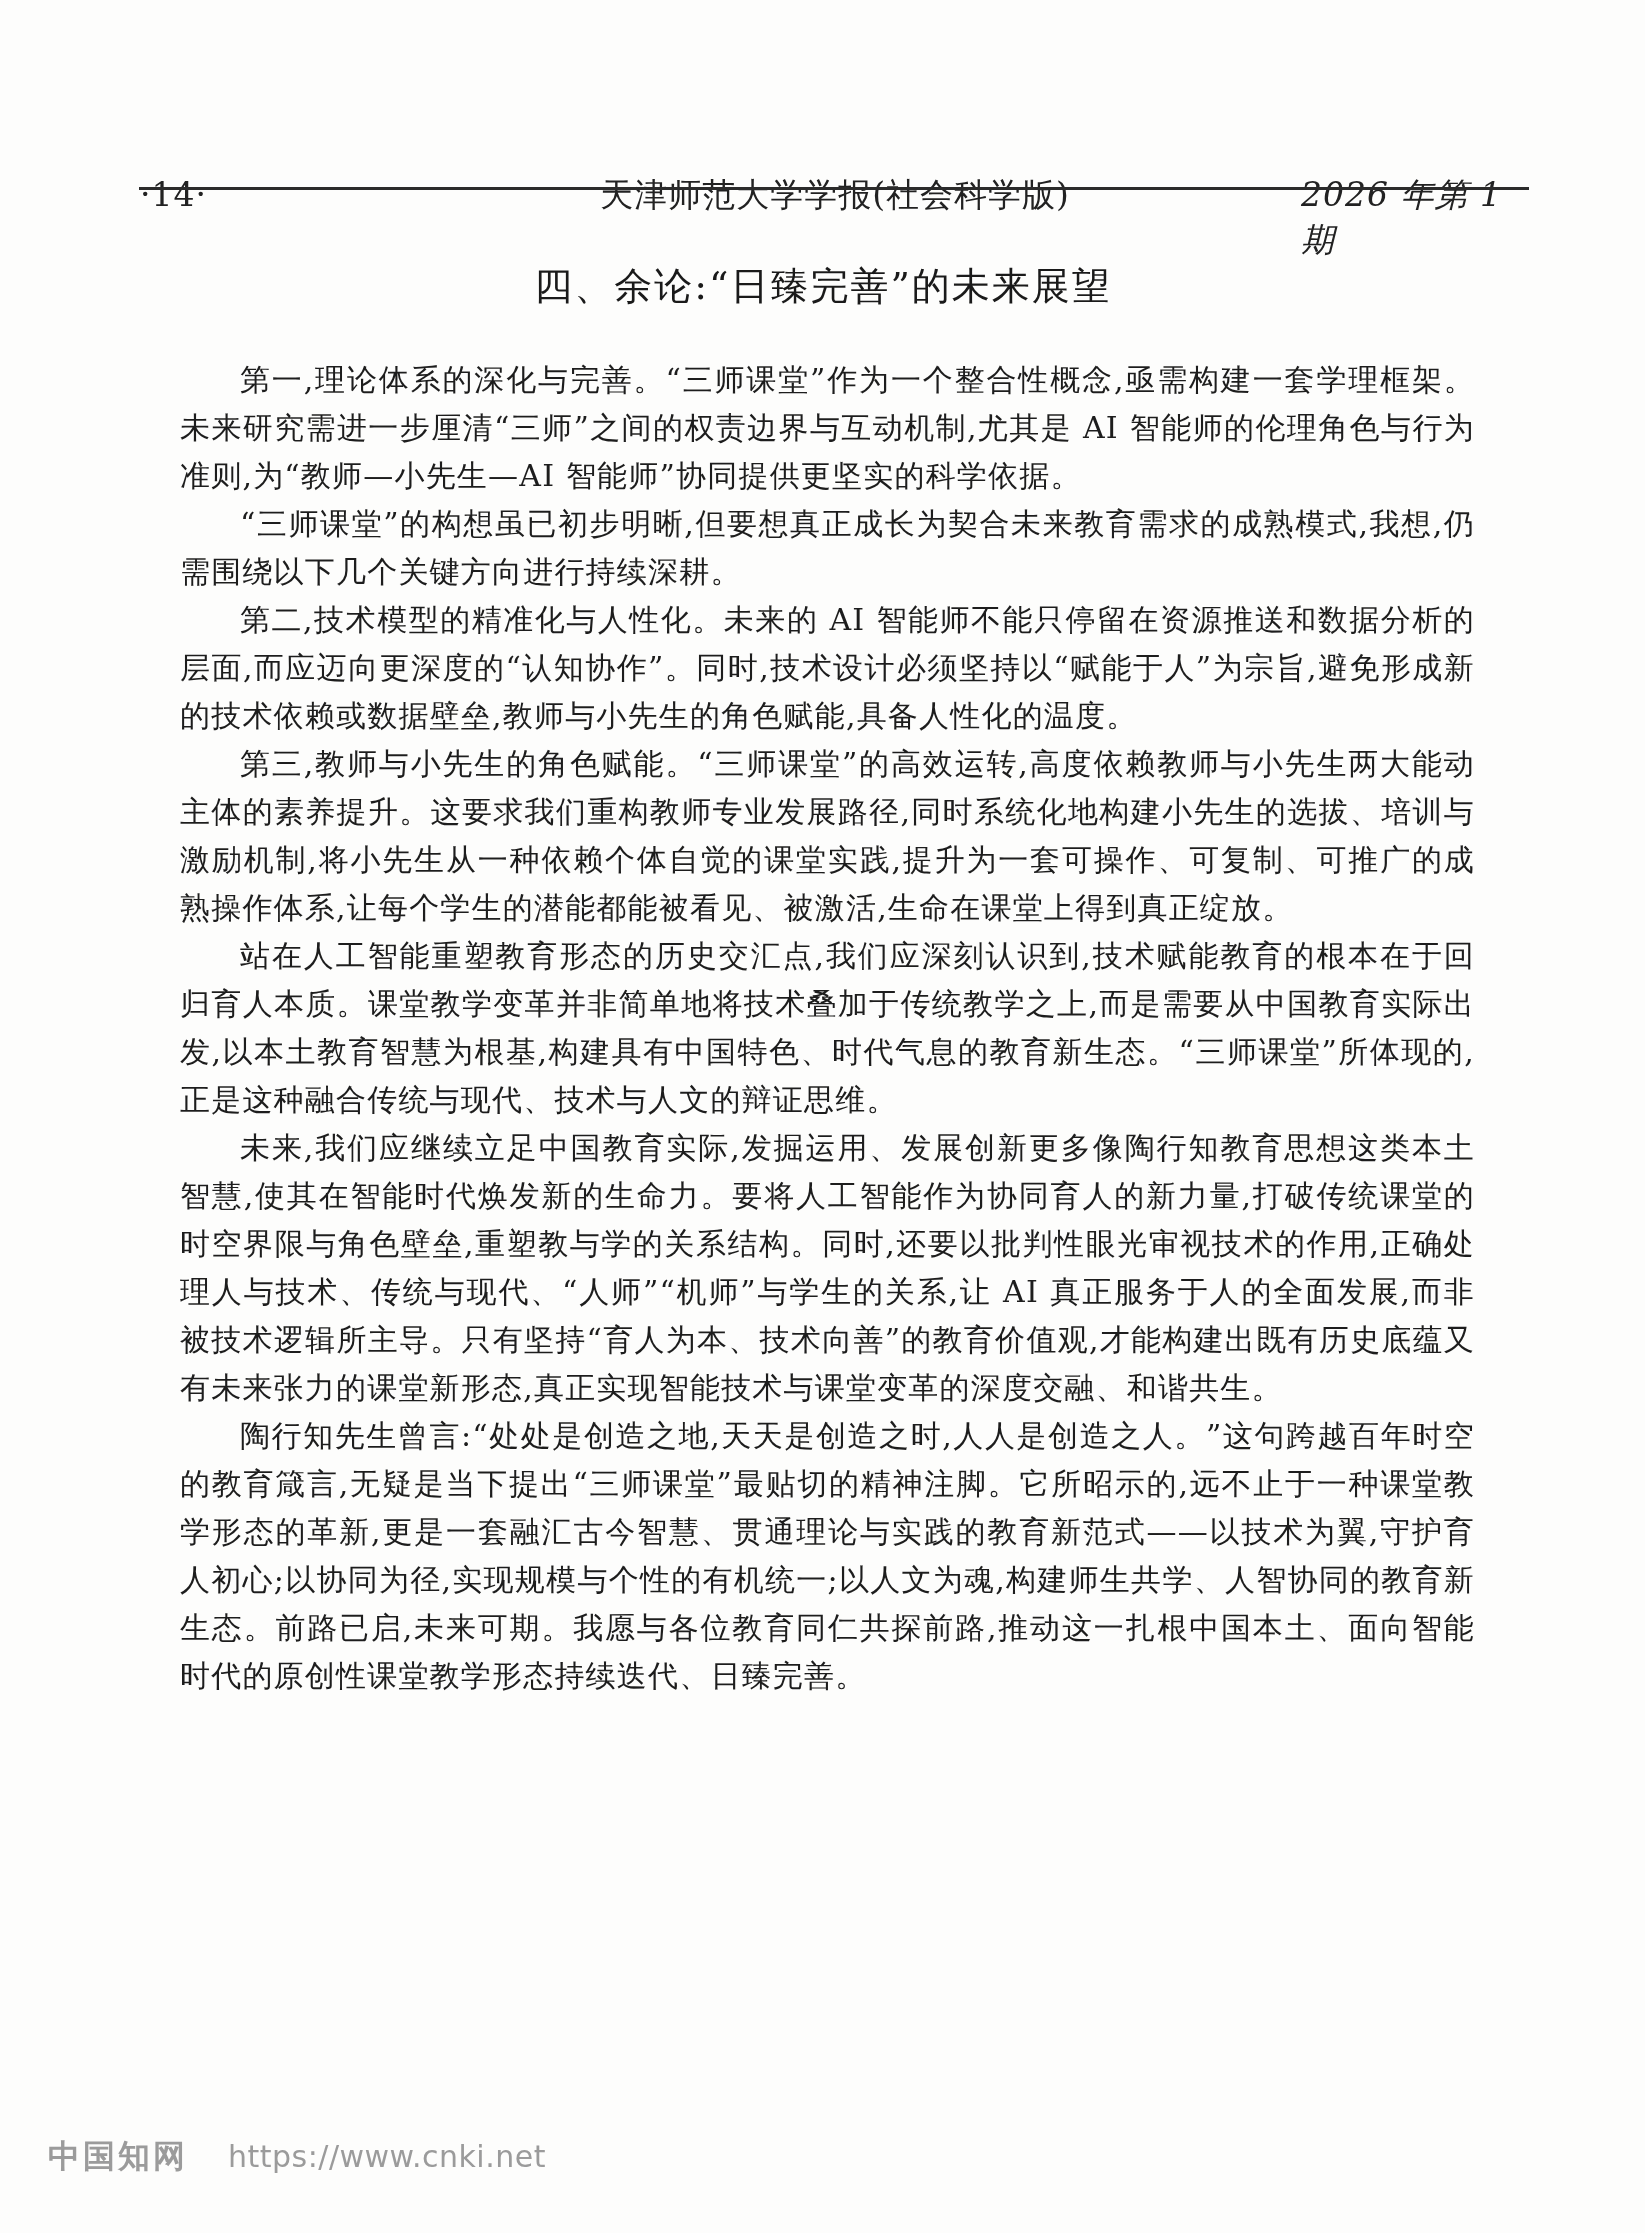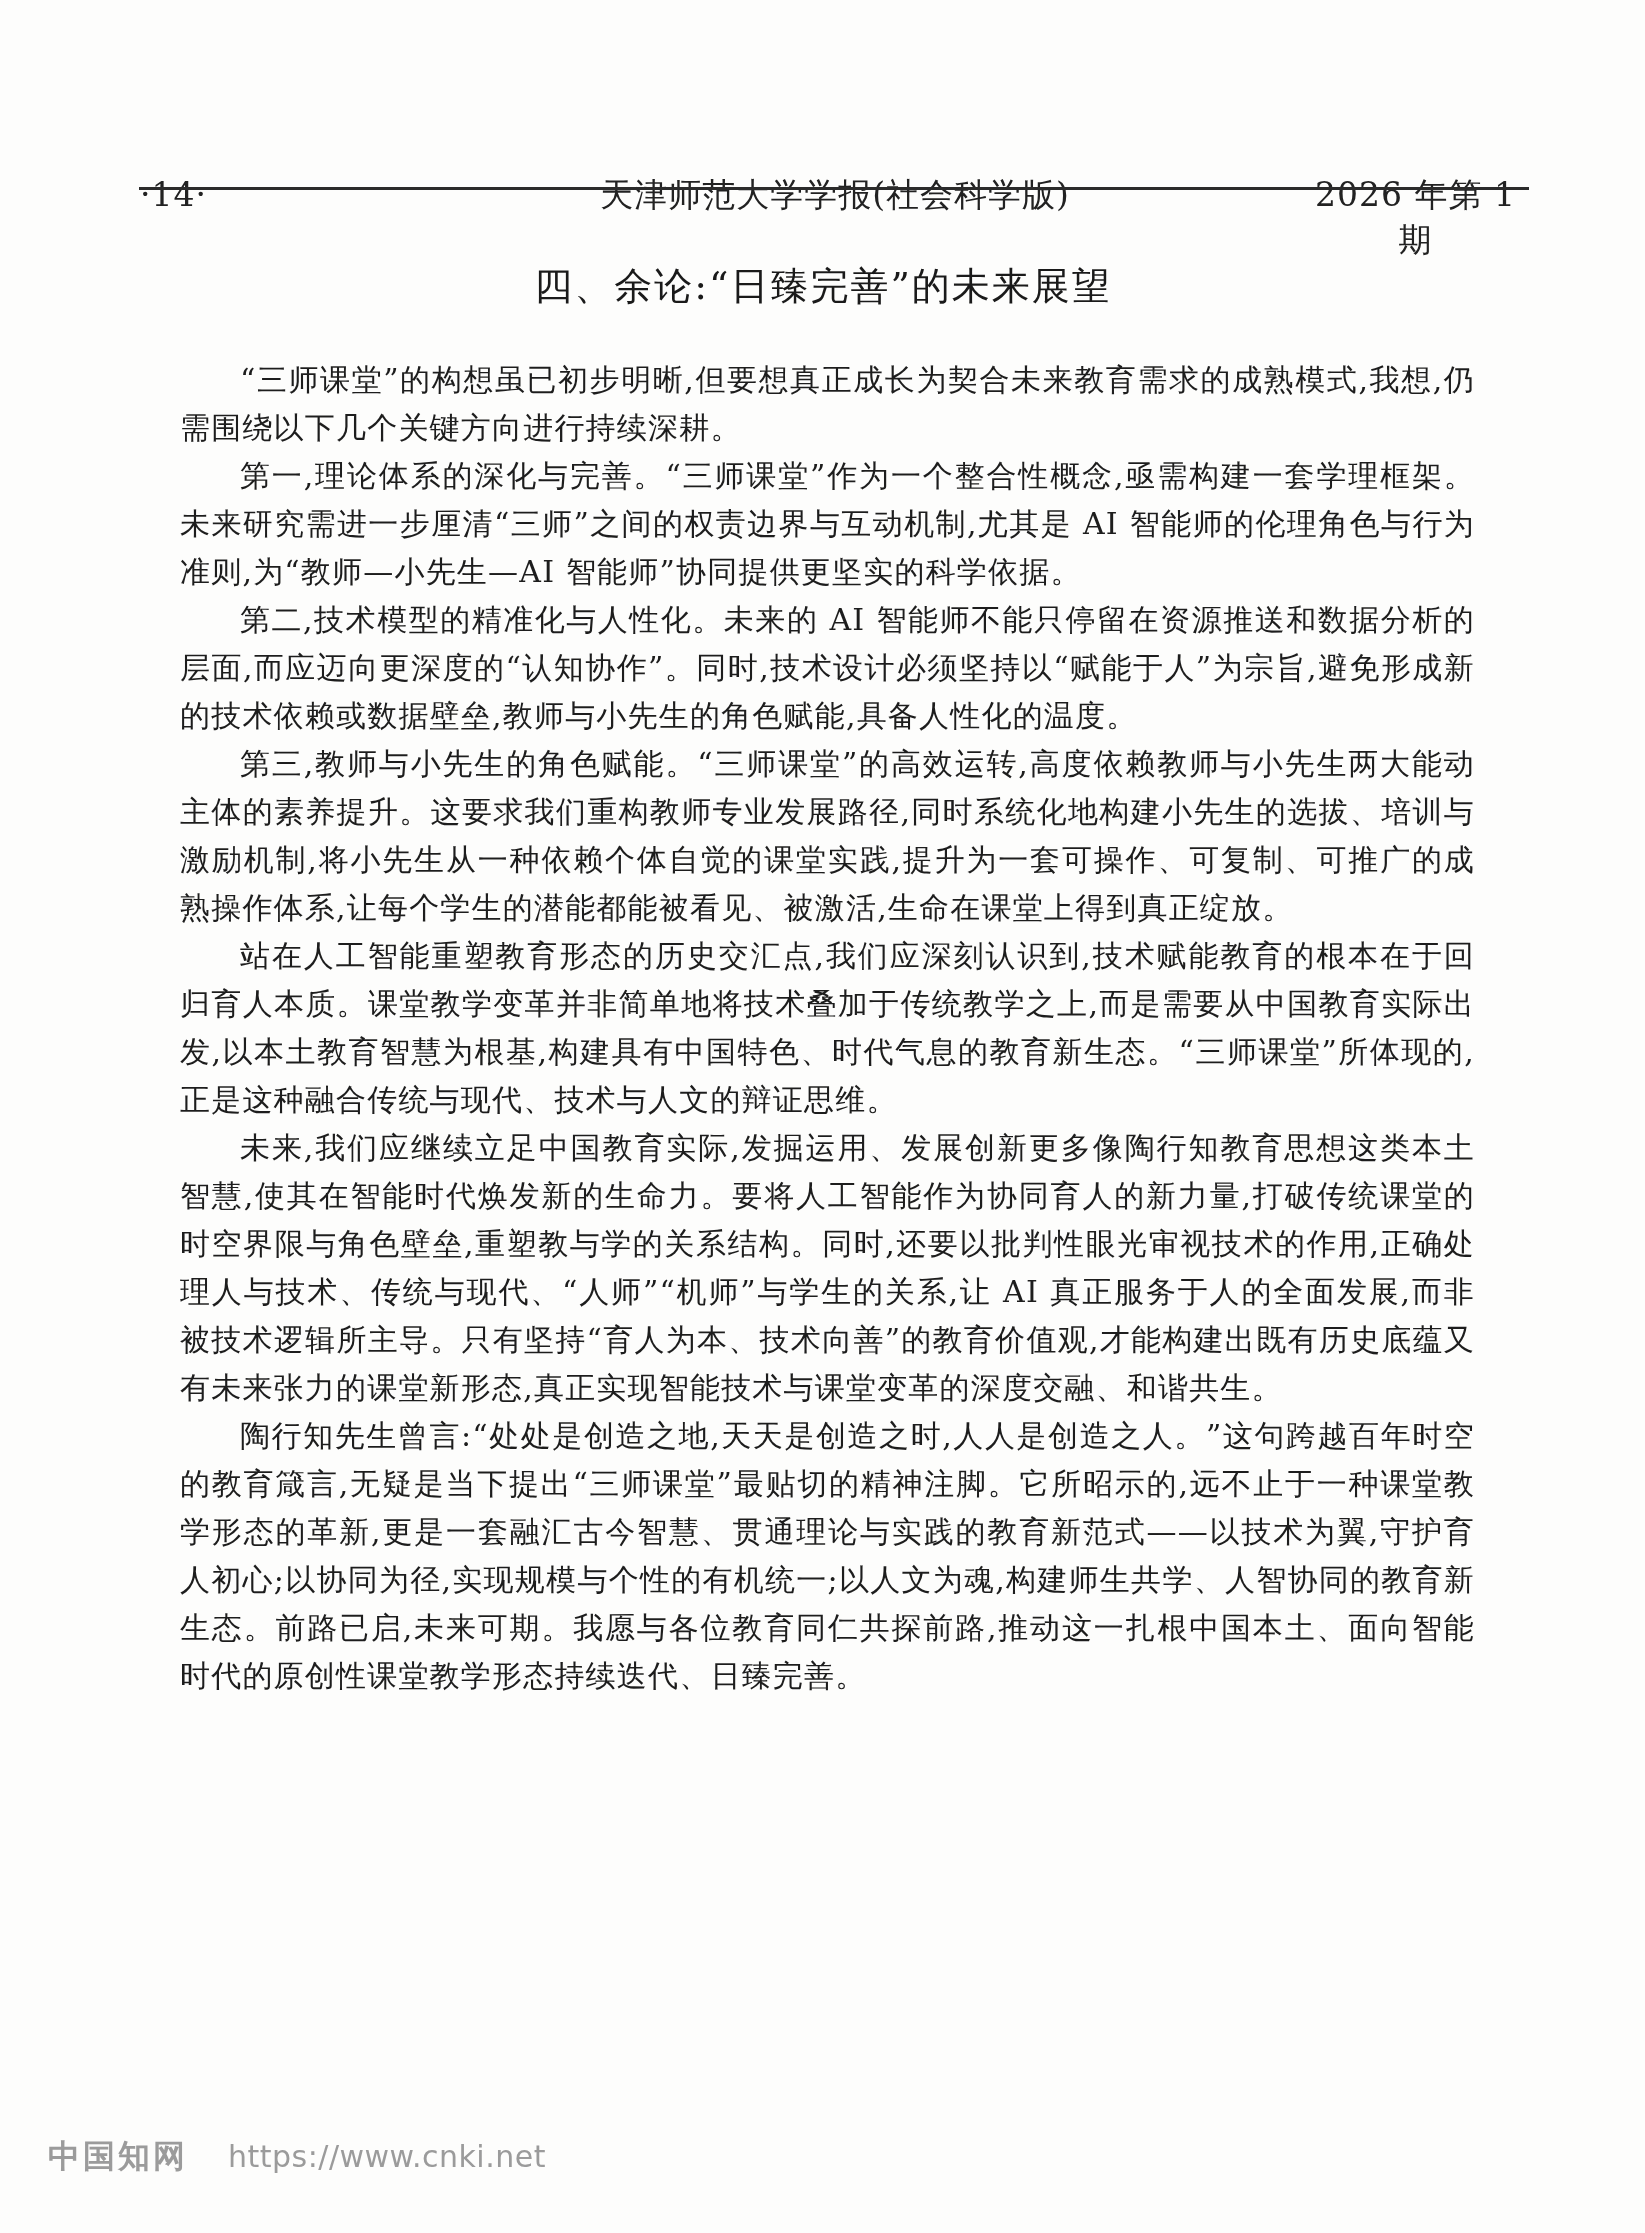--- a/index.html
+++ b/index.html
@@ -20,21 +20,21 @@
     width: 1390px;
     display: flex;
     align-items: baseline;
     font-size: 33px;
     letter-spacing: 1px;
     color: #222;
     margin-top: 28px;
   }
   .ph-left  { width: 229px; text-align: left; }
   .ph-center{ flex: 1; text-align: center; }
-  .ph-right { width: 229px; text-align: center; }
+  .ph-right { width: 229px; text-align: left; font-style: italic; }
   .header-rule {
     position: absolute;
     top: 187px;
     left: 139px;
     width: 1390px;
     height: 3px;
     background: #2b2b2b;
   }
   .section-title {
     position: absolute;
@@ -94,22 +94,22 @@
     <span class="ph-left">·14·</span>
     <span class="ph-center">天津师范大学学报(社会科学版)</span>
     <span class="ph-right">2026 年第 1 期</span>
   </div>
 
   <div class="header-rule"></div>
 
   <h1 class="section-title">四、余论:“日臻完善”的未来展望</h1>
 
   <div class="article-body">
+    <p>第一,理论体系的深化与完善。“三师课堂”作为一个整合性概念,亟需构建一套学理框架。未来研究需进一步厘清“三师”之间的权责边界与互动机制,尤其是 AI 智能师的伦理角色与行为准则,为“教师—小先生—AI 智能师”协同提供更坚实的科学依据。</p>
     <p>“三师课堂”的构想虽已初步明晰,但要想真正成长为契合未来教育需求的成熟模式,我想,仍需围绕以下几个关键方向进行持续深耕。</p>
-    <p>第一,理论体系的深化与完善。“三师课堂”作为一个整合性概念,亟需构建一套学理框架。未来研究需进一步厘清“三师”之间的权责边界与互动机制,尤其是 AI 智能师的伦理角色与行为准则,为“教师—小先生—AI 智能师”协同提供更坚实的科学依据。</p>
     <p>第二,技术模型的精准化与人性化。未来的 AI 智能师不能只停留在资源推送和数据分析的层面,而应迈向更深度的“认知协作”。同时,技术设计必须坚持以“赋能于人”为宗旨,避免形成新的技术依赖或数据壁垒,教师与小先生的角色赋能,具备人性化的温度。</p>
     <p>第三,教师与小先生的角色赋能。“三师课堂”的高效运转,高度依赖教师与小先生两大能动主体的素养提升。这要求我们重构教师专业发展路径,同时系统化地构建小先生的选拔、培训与激励机制,将小先生从一种依赖个体自觉的课堂实践,提升为一套可操作、可复制、可推广的成熟操作体系,让每个学生的潜能都能被看见、被激活,生命在课堂上得到真正绽放。</p>
     <p>站在人工智能重塑教育形态的历史交汇点,我们应深刻认识到,技术赋能教育的根本在于回归育人本质。课堂教学变革并非简单地将技术叠加于传统教学之上,而是需要从中国教育实际出发,以本土教育智慧为根基,构建具有中国特色、时代气息的教育新生态。“三师课堂”所体现的,正是这种融合传统与现代、技术与人文的辩证思维。</p>
     <p>未来,我们应继续立足中国教育实际,发掘运用、发展创新更多像陶行知教育思想这类本土智慧,使其在智能时代焕发新的生命力。要将人工智能作为协同育人的新力量,打破传统课堂的时空界限与角色壁垒,重塑教与学的关系结构。同时,还要以批判性眼光审视技术的作用,正确处理人与技术、传统与现代、“人师”“机师”与学生的关系,让 AI 真正服务于人的全面发展,而非被技术逻辑所主导。只有坚持“育人为本、技术向善”的教育价值观,才能构建出既有历史底蕴又有未来张力的课堂新形态,真正实现智能技术与课堂变革的深度交融、和谐共生。</p>
     <p>陶行知先生曾言:“处处是创造之地,天天是创造之时,人人是创造之人。”这句跨越百年时空的教育箴言,无疑是当下提出“三师课堂”最贴切的精神注脚。它所昭示的,远不止于一种课堂教学形态的革新,更是一套融汇古今智慧、贯通理论与实践的教育新范式——以技术为翼,守护育人初心;以协同为径,实现规模与个性的有机统一;以人文为魂,构建师生共学、人智协同的教育新生态。前路已启,未来可期。我愿与各位教育同仁共探前路,推动这一扎根中国本土、面向智能时代的原创性课堂教学形态持续迭代、日臻完善。</p>
   </div>
 
   <div class="page-footer">
     <span class="footer-brand">中国知网</span>
     <span class="footer-url">https://www.cnki.net</span>

